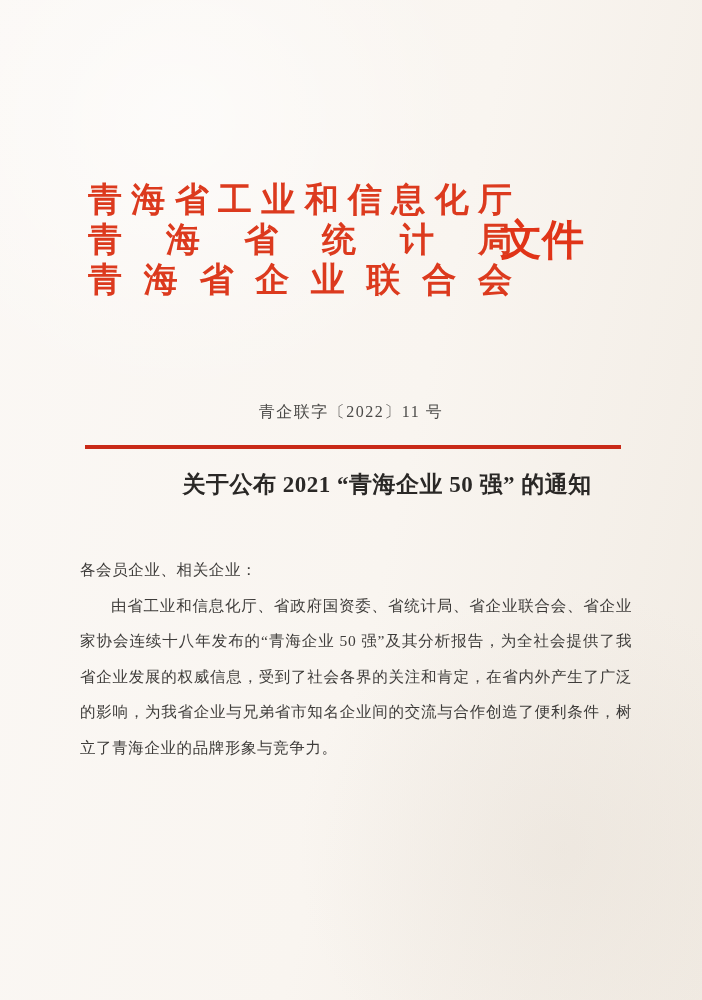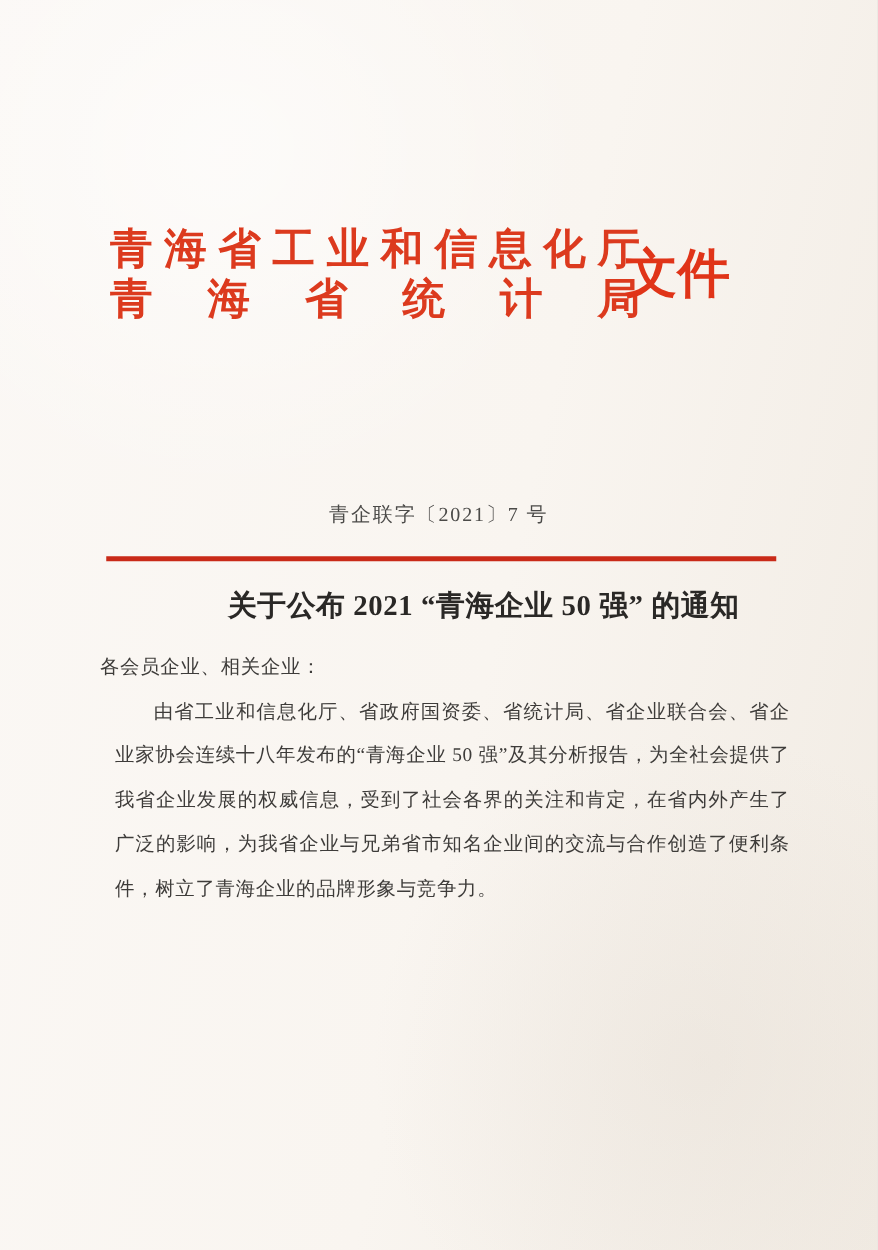--- a/index.html
+++ b/index.html
@@ -76,46 +76,47 @@
     font-size: 23px;
     font-weight: bold;
     letter-spacing: 0.5px;
     color: #2a2826;
     padding-left: 36px;
   }
 
   
   .body-text {
     position: absolute;
-    top: 516px;
+    top: 552px;
     left: 80px;
     width: 552px;
     font-size: 15.5px;
     line-height: 35.6px;
     letter-spacing: 0.6px;
     color: #3e3c3a;
     text-align: justify;
   }
   .body-text p { margin: 0; }
-  .body-text p.indented { text-indent: 2em; margin-left: 12px; }
+  .body-text p.indented { text-indent: 2em; }
 </style>
 </head>
 <body>
 
 <div class="paper">
 
   <div class="letterhead">
     <div class="org-block">
       <div class="org-line">青海省工业和信息化厅</div>
       <div class="org-line">青海省统计局</div>
+      <div class="org-line">青海省企业联合会</div>
     </div>
     <div class="doc-label">文件</div>
   </div>
 
-  <div class="doc-number">青企联字〔2021〕7 号</div>
+  <div class="doc-number">青企联字〔2022〕11 号</div>
 
   <div class="red-rule"></div>
 
   <div class="title">关于公布 2021 “青海企业 50 强” 的通知</div>
 
   <div class="body-text">
     <p>各会员企业、相关企业：</p>
     <p class="indented">由省工业和信息化厅、省政府国资委、省统计局、省企业联合会、省企业家协会连续十八年发布的“青海企业 50 强”及其分析报告，为全社会提供了我省企业发展的权威信息，受到了社会各界的关注和肯定，在省内外产生了广泛的影响，为我省企业与兄弟省市知名企业间的交流与合作创造了便利条件，树立了青海企业的品牌形象与竞争力。</p>
   </div>
 

